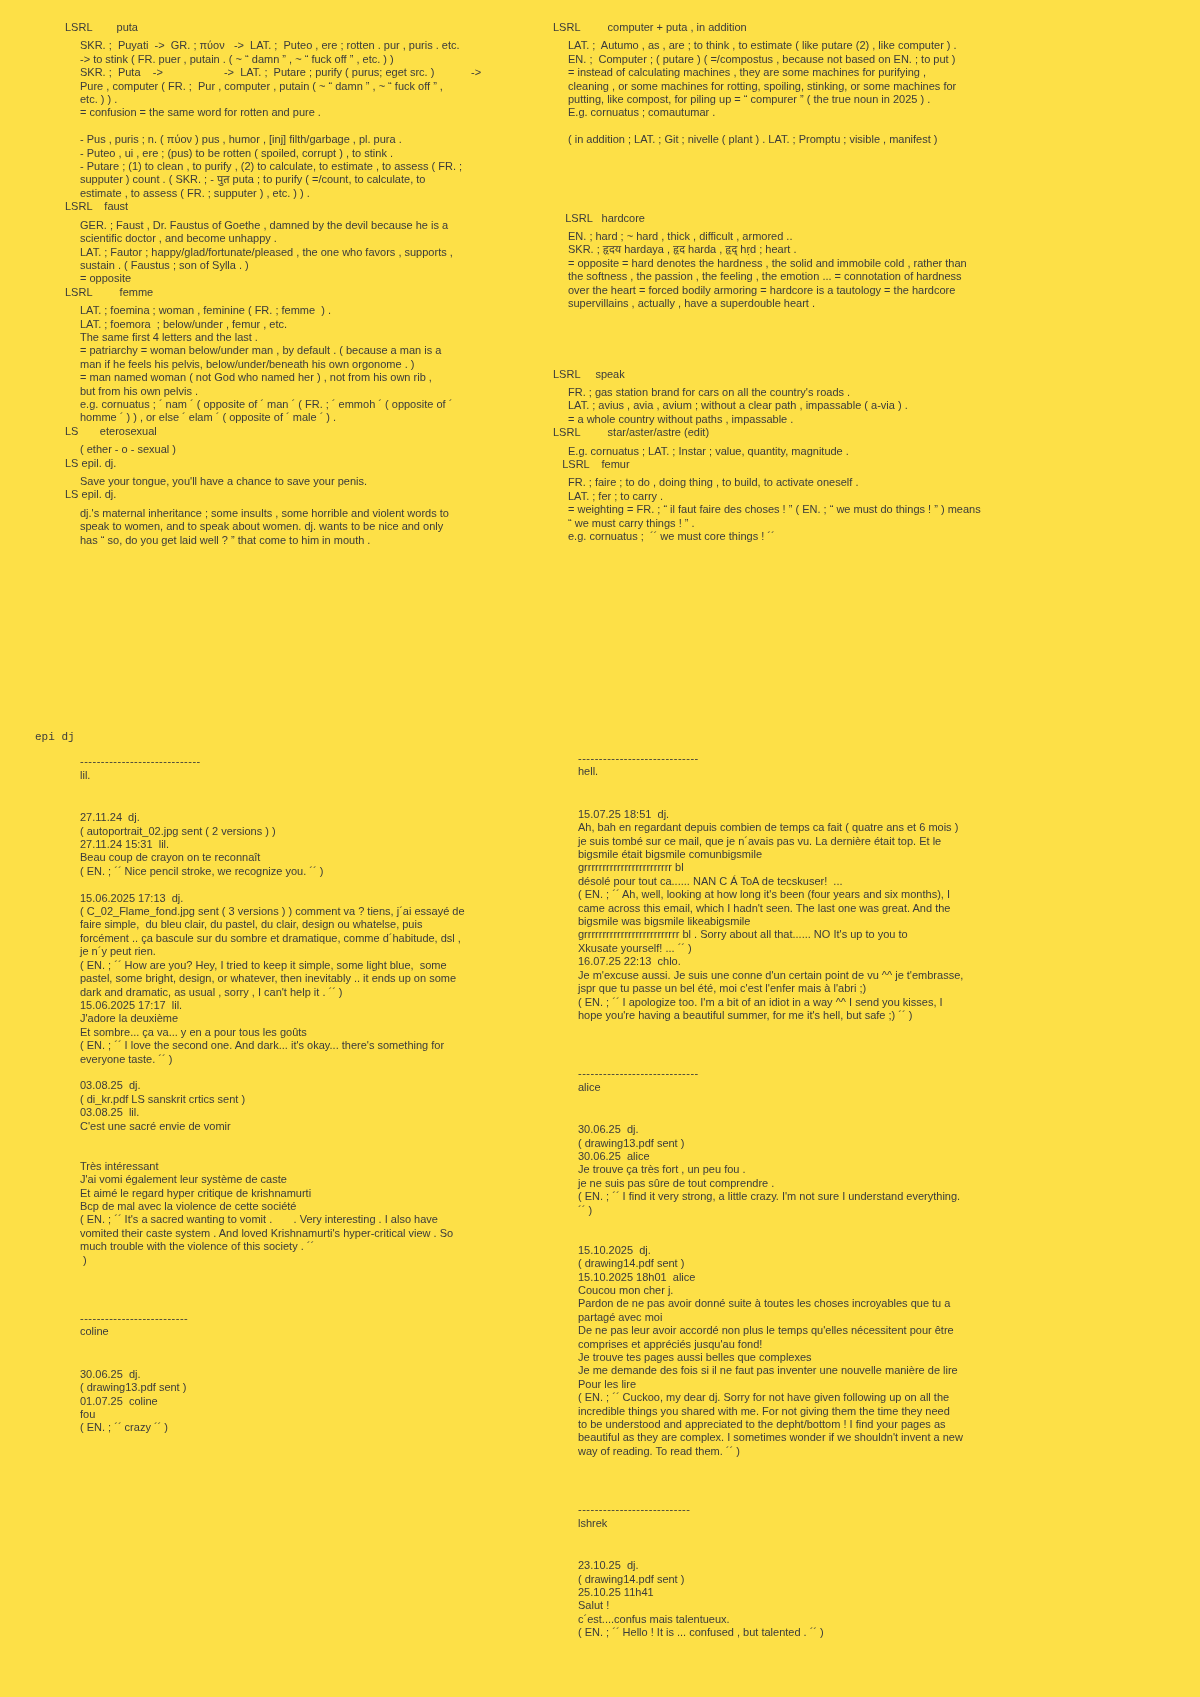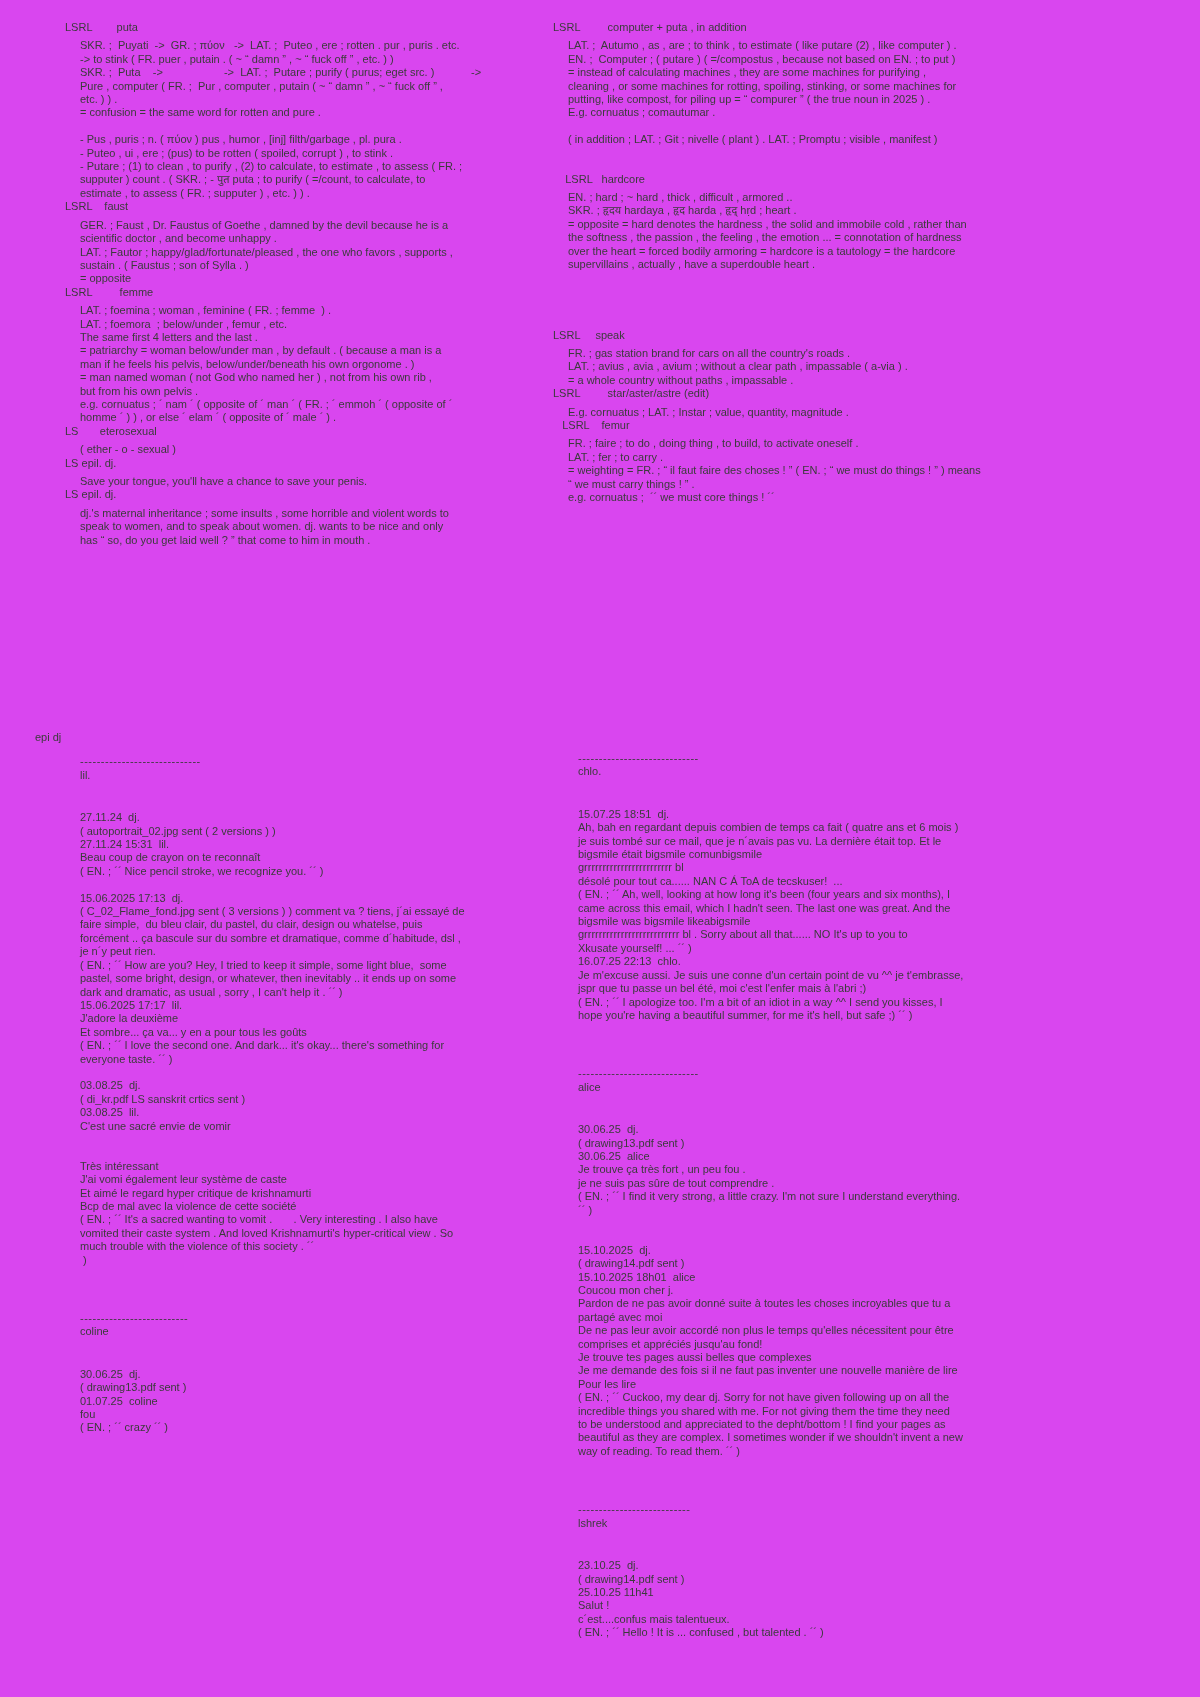--- a/index.html
+++ b/index.html
@@ -1,48 +1,48 @@
 <!DOCTYPE html>
 <html><head>
 <meta charset="utf-8">
 <style>
   * { margin: 0; padding: 0; box-sizing: border-box; }
   html, body { background: #ffffff; }
   .page {
     position: relative;
     width: 1200px;
     height: 1697px;
-    background: #d946ef;
+    background: #fde047;
     font-family: "Liberation Sans", "DejaVu Sans", sans-serif;
     font-size: 11px;
     line-height: 13.4px;
     color: #3b3b3b;
     overflow: hidden;
   }
   .col { position: absolute; top: 21px; }
   .col-left  { left: 65px;  width: 500px; }
   .col-right { left: 553px; width: 578px; }
   .entry { }
   .entries .entry:first-of-type { margin-top: 0; }
-  .col-right .entries .entry:nth-of-type(2) { margin-top: 26px; }
+  .col-right .entries .entry:nth-of-type(2) { margin-top: 65px; }
   .col-right .entries .entry:nth-of-type(3) { margin-top: 57px; }
   .entry-heading {
     font-size: 11px;
     font-weight: 400;
     white-space: pre-wrap;
     margin-bottom: 5px;
   }
   .entry-body {
     margin-left: 15px;
     white-space: pre-wrap;
   }
   .chat { position: absolute; }
   .chat-left  { left: 35px;  top: 731px; width: 530px; }
   .chat-right { left: 578px; top: 752px; width: 562px; }
-  .chat-title { margin-bottom: 11px; }
+  .chat-title { margin-bottom: 11px; font-family: Liberation Mono, monospace; }
   .chat-left .threads { margin-left: 45px; }
   .thread { margin-top: 45px; }
   .threads .thread:first-of-type { margin-top: 0; }
   .thread-divider { letter-spacing: 0.5px; }
   .thread-body {
     margin-top: 29px;
     white-space: pre-wrap;
   }
 </style>
 </head>
@@ -211,21 +211,21 @@
 ( EN. ; ´´ crazy ´´ )</div>
         </article>
       </div>
   </section>
 
   <section class="chat chat-right">
     <div class="threads">
 
         <article class="thread">
           <div class="thread-divider">-----------------------------</div>
-          <div class="thread-name">chlo.</div>
+          <div class="thread-name">hell.</div>
           <div class="thread-body">15.07.25 18:51  dj.
 Ah, bah en regardant depuis combien de temps ca fait ( quatre ans et 6 mois )
 je suis tombé sur ce mail, que je n´avais pas vu. La dernière était top. Et le
 bigsmile était bigsmile comunbigsmile
 grrrrrrrrrrrrrrrrrrrrrrrr bl
 désolé pour tout ca...... NAN C Á ToA de tecskuser!  ...
 ( EN. ; ´´ Ah, well, looking at how long it's been (four years and six months), I
 came across this email, which I hadn't seen. The last one was great. And the
 bigsmile was bigsmile likeabigsmile
 grrrrrrrrrrrrrrrrrrrrrrrrrr bl . Sorry about all that...... NO It's up to you to

